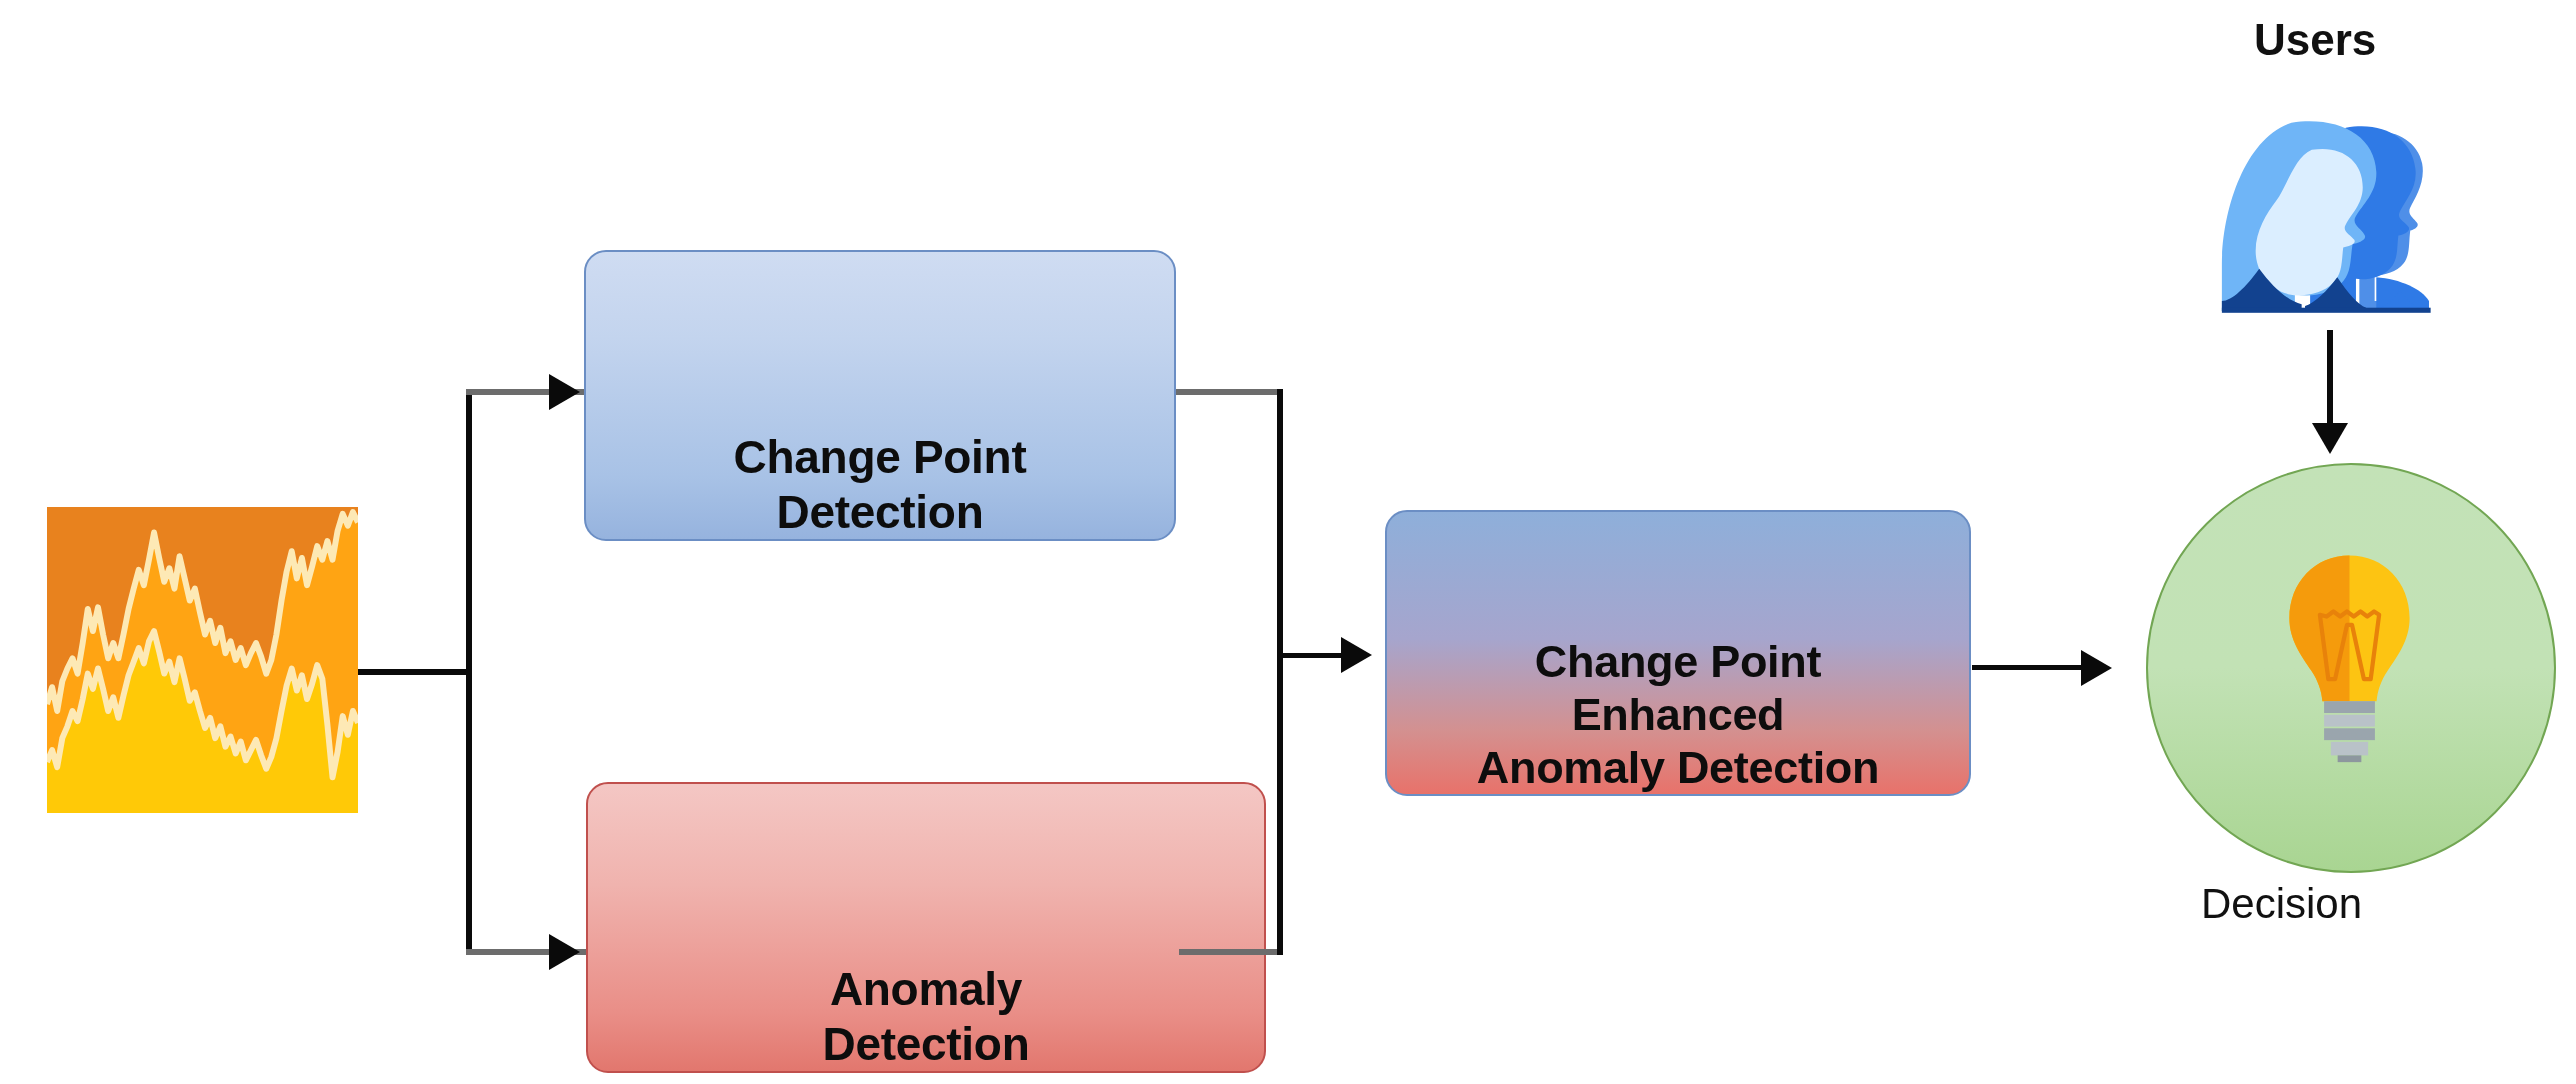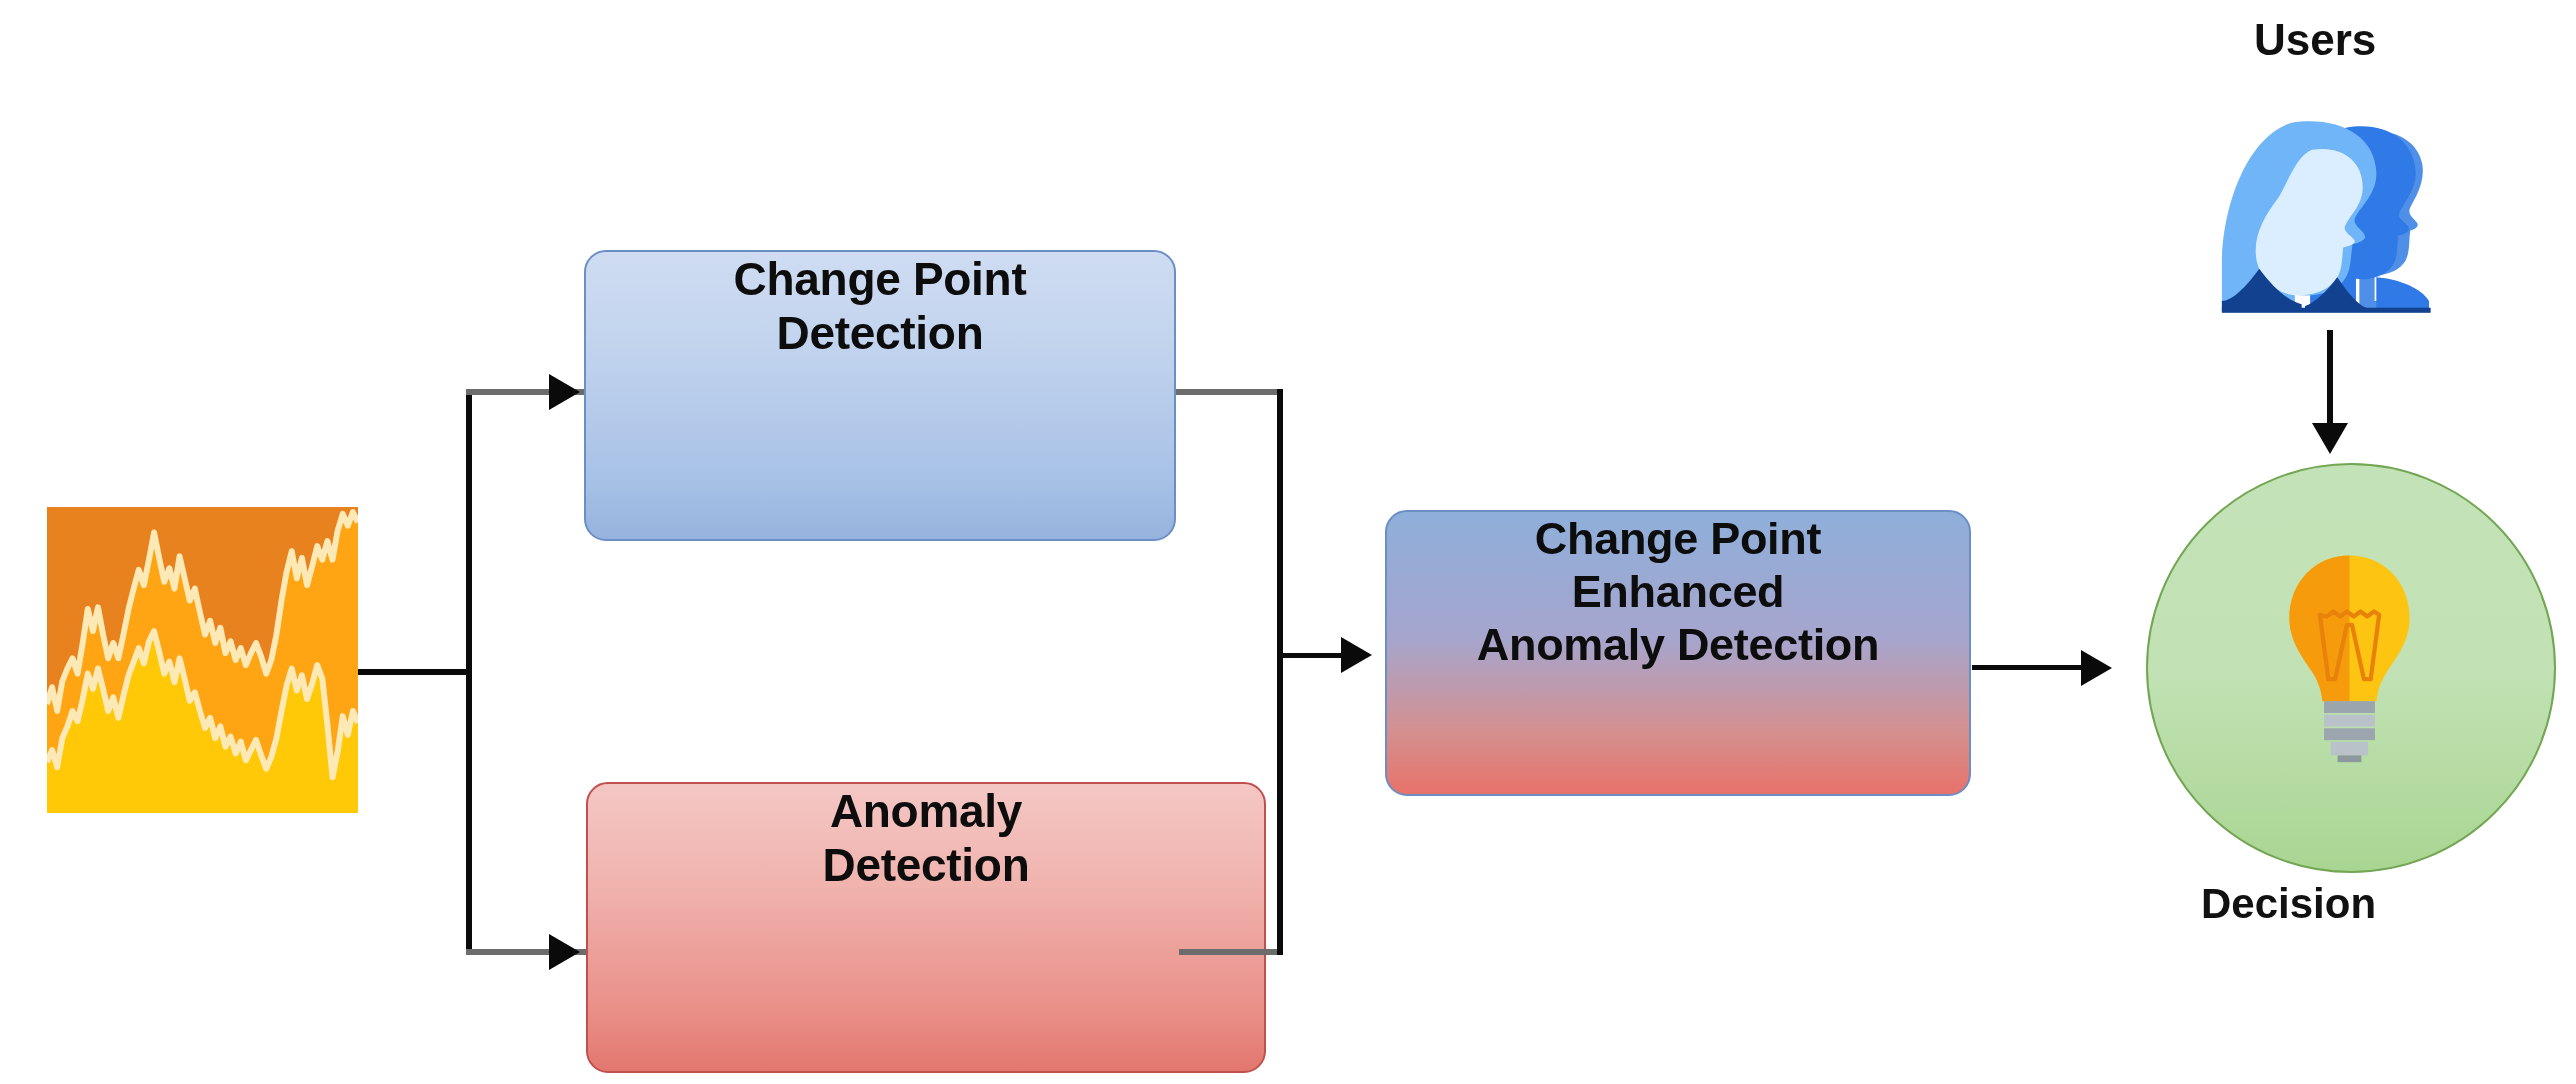--- a/index.html
+++ b/index.html
@@ -18,21 +18,21 @@
     overflow: hidden;
   }
   .abs { position: absolute; }
 
   
   .proc-box {
     position: absolute;
     box-sizing: border-box;
     border-radius: 22px;
     display: flex;
-    align-items: flex-start;
+    align-items: flex-end;
     justify-content: center;
     text-align: center;
     font-weight: bold;
     color: #0d0d0d;
     line-height: 1.18;
     letter-spacing: -0.3px;
   }
   .box-cpd {
     left: 584px; top: 250px; width: 592px; height: 291px;
     background: linear-gradient(to bottom, #cfdcf2 0%, #c3d4ee 30%, #a8c2e6 78%, #96b3de 100%);
@@ -64,21 +64,21 @@
     position: absolute;
     font-weight: bold;
     color: #111111;
     font-size: 42px;
     white-space: nowrap;
     text-align: right;
   }
   .caption-ts  { left: 36px;  top: 835px; }
   .caption-dec {
     left: 2201px; top: 880px;
-    font-weight: bold;
+    font-weight: normal;
     font-size: 42px;
   }
   .caption-users {
     left: 2254px; top: 15.3px;
     font-size: 44px;
   }
 
   
   .users-icon { left: 2210px; top: 119px; width: 241px; height: 206px; }
   .users-icon svg { display:block; width:100%; height:100%; }

